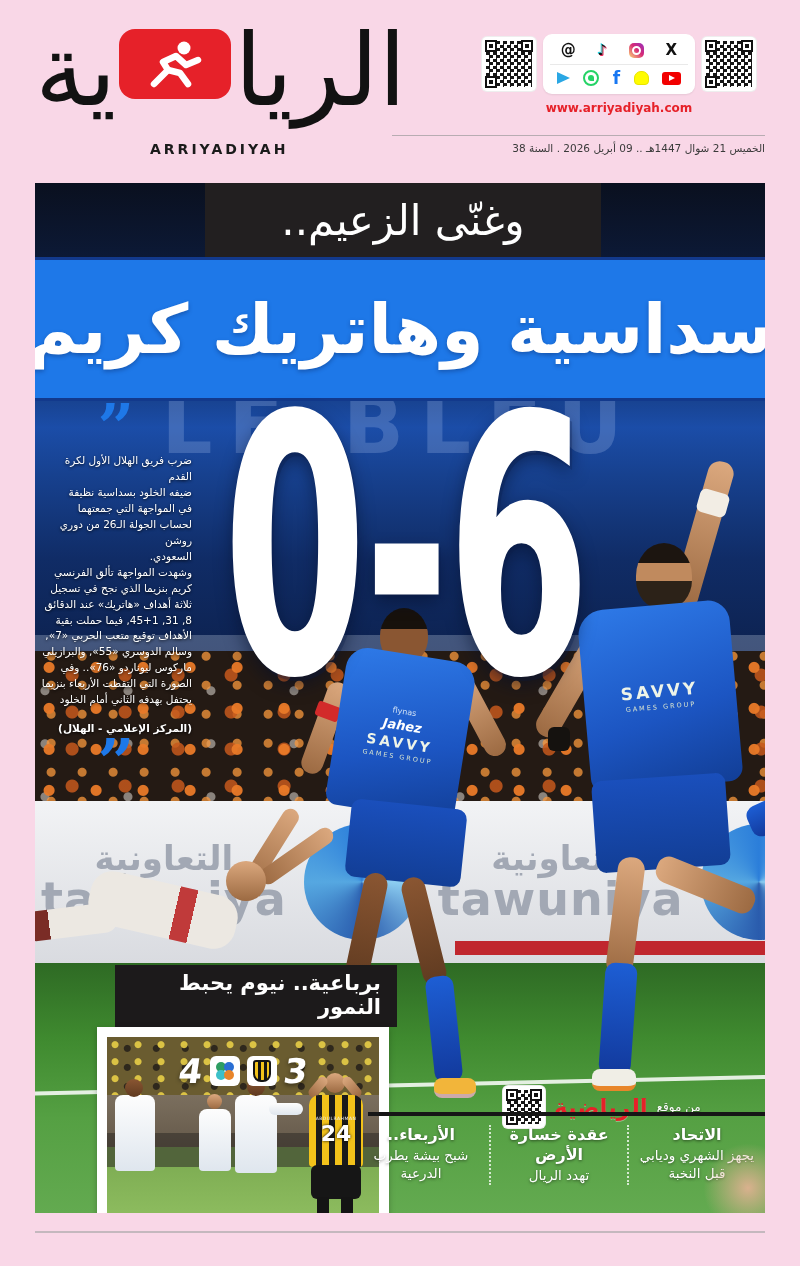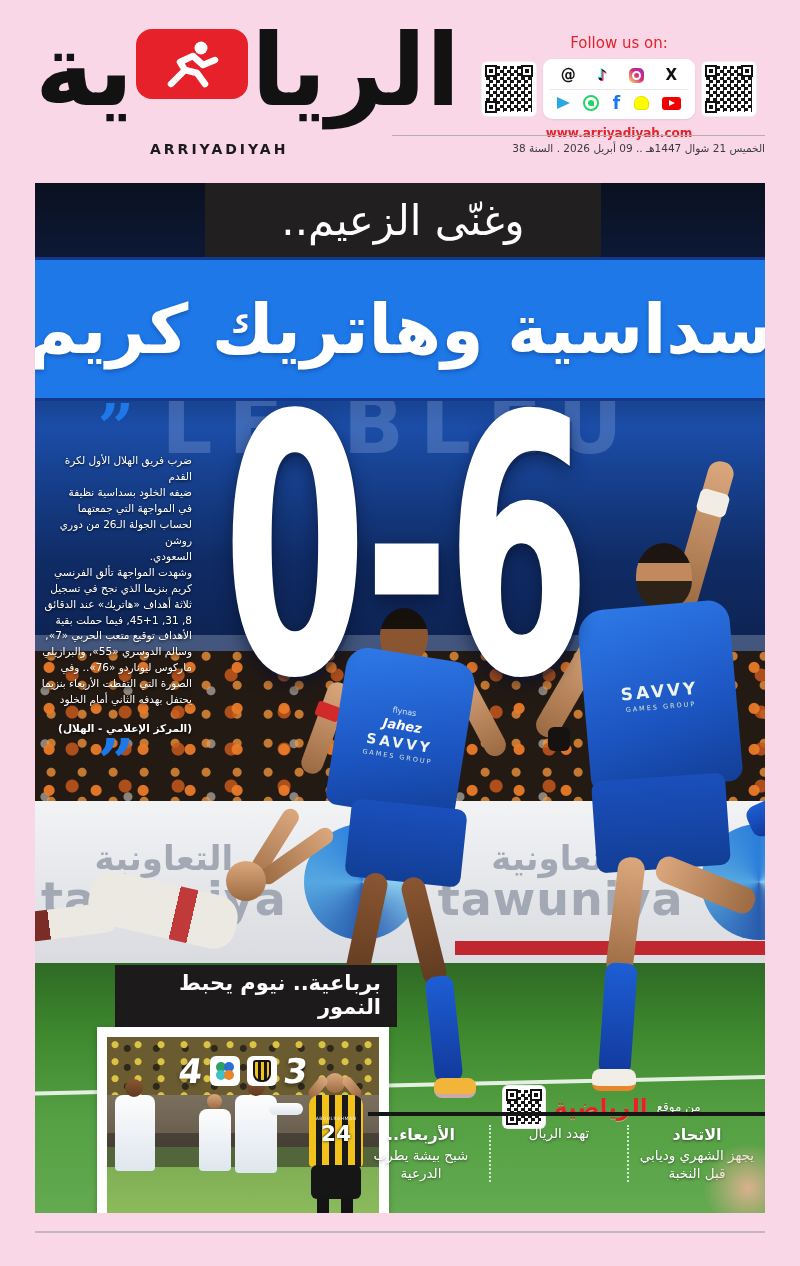--- a/index.html
+++ b/index.html
@@ -6,21 +6,21 @@
   html,body { width:800px; height:1266px; }
   body {
     position:relative; background:#f9d7e7; overflow:hidden;
     font-family:"DejaVu Sans", sans-serif; color:#111;
   }
   .abs { position:absolute; }
 
   
   #logo-block { left:35px; top:18px; }
   #logo-row { display:flex; flex-direction:row-reverse; align-items:center; }
-  .logo-ar { font-size:100px; line-height:1.05; font-weight:bold; color:#121212; letter-spacing:-3px; }
+  .logo-ar { font-size:100px; line-height:1.05; font-weight:normal; color:#121212; letter-spacing:-3px; }
   #logo-runner-box {
     width:112px; height:70px; background:#e62129; border-radius:16px;
     margin:0 3px 14px 3px; display:flex; align-items:center; justify-content:center;
   }
   #logo-en { left:150px; top:141px; font-size:14px; font-weight:bold; letter-spacing:3px; color:#1a1a1a; }
 
   #follow-block { right:35px; top:34px; width:292px; }
   #follow-label { text-align:center; color:#e62129; font-size:15px; margin-bottom:7px; }
   #social-row { display:flex; align-items:center; justify-content:center; gap:7px; }
   .qr { background:#fff; border-radius:5px; padding:4px; position:relative; box-shadow:0 0 0 1px #eee; }
@@ -165,21 +165,20 @@
         <path d="M8 44 L22 30 L17 22 L30 16 L40 25 L52 20" stroke="#fff" stroke-width="6.5" fill="none" stroke-linecap="round" stroke-linejoin="round"></path>
         <path d="M22 30 L34 33 L42 44" stroke="#fff" stroke-width="6.5" fill="none" stroke-linecap="round" stroke-linejoin="round"></path>
       </svg>
     </div>
     <span class="logo-ar">ية</span>
   </div>
 </div>
 <div class="abs" id="logo-en">ARRIYADIYAH</div>
 
 <div class="abs" id="follow-block">
-  <div id="follow-label">Follow us on:</div>
   <div id="social-row">
     <div class="qr qr-big">
       <div class="qr-px"></div>
       <span class="fd f1">
           <i></i>
         </span>
       <span class="fd f2">
           <i></i>
         </span>
       <span class="fd f3">
@@ -388,20 +387,21 @@
     </span>
   </div>
   <div class="abs" id="black-rule"></div>
 
   <div class="abs" id="columns">
     <div class="col">
       <div class="col-title">الاتحاد</div>
       <div class="col-text">يجهز الشهري وديابي قبل النخبة</div>
     </div>
     <div class="col">
+      <div class="col-title">عقدة خسارة الأرض</div>
       <div class="col-text">تهدد الريال</div>
     </div>
     <div class="col">
       <div class="col-title">الأربعاء..</div>
       <div class="col-text">شبح بيشة يطرب الدرعية</div>
     </div>
   </div>
 
   <div class="abs" id="corner-blur"></div>
 </div>

